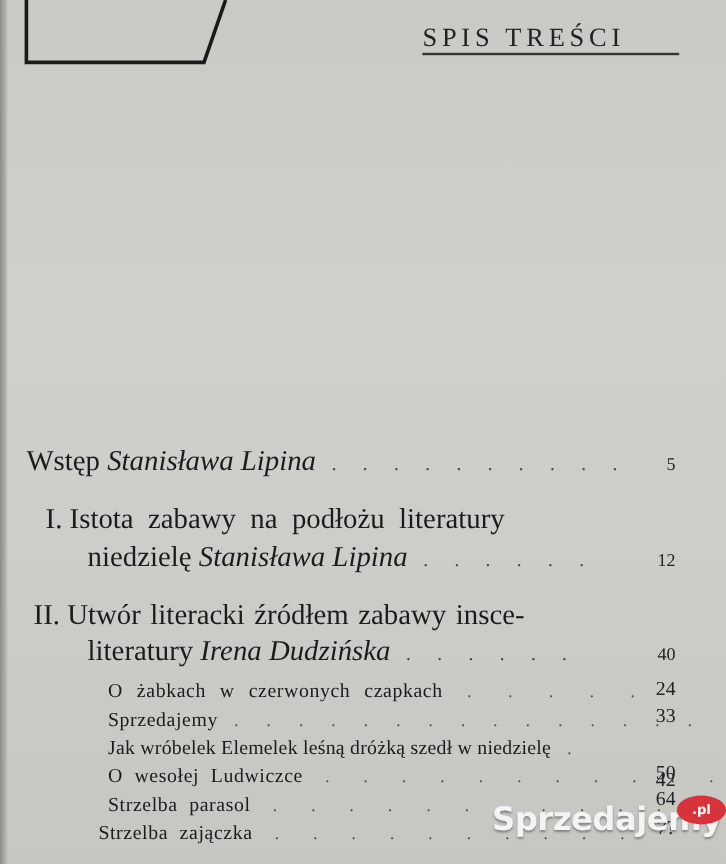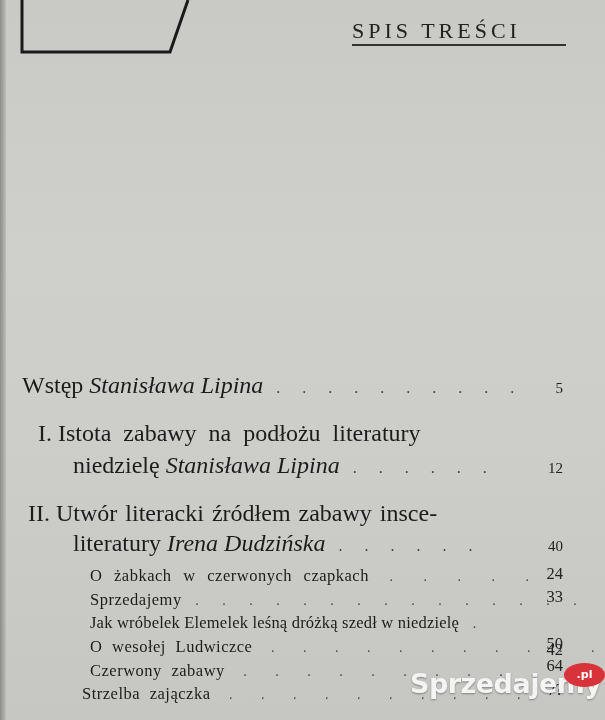--- a/index.html
+++ b/index.html
@@ -153,21 +153,21 @@
     <span>Jak wróbelek Elemelek leśną dróżką szedł w niedzielę</span><span class="dots"> .</span>
   </div>
   <div class="page-num pn-sub" style="right:42px; top:640px;">42</div>
 
   <div class="entry sub-entry" style="left:90px; top:637px; word-spacing:5px;">
     <span>O wesołej Ludwiczce</span><span class="dots"> . . . . . . . . . . . . .</span>
   </div>
   <div class="page-num pn-sub" style="right:42px; top:634px;margin-left:39px;">50</div>
 
   <div class="entry sub-entry" style="left:90px; top:661px; word-spacing:5px;">
-    <span>Czerwony zabawy</span><span class="dots"> . . . . . . . . . . . . . .</span>
+    <span>Strzelba parasol</span><span class="dots"> . . . . . . . . . . . . . .</span>
   </div>
   <div class="page-num pn-sub" style="right:42px; top:656px;">64</div>
 
   <div class="entry sub-entry" style="left:82px; top:684px; word-spacing:5px;">
     <span>Strzelba zajączka</span><span class="dots"> . . . . . . . . . .</span>
   </div>
   <div class="page-num pn-sub" style="right:42px; top:680px;">7?</div>
 </div>
 
 <div class="watermark">Sprzedajemy</div>

